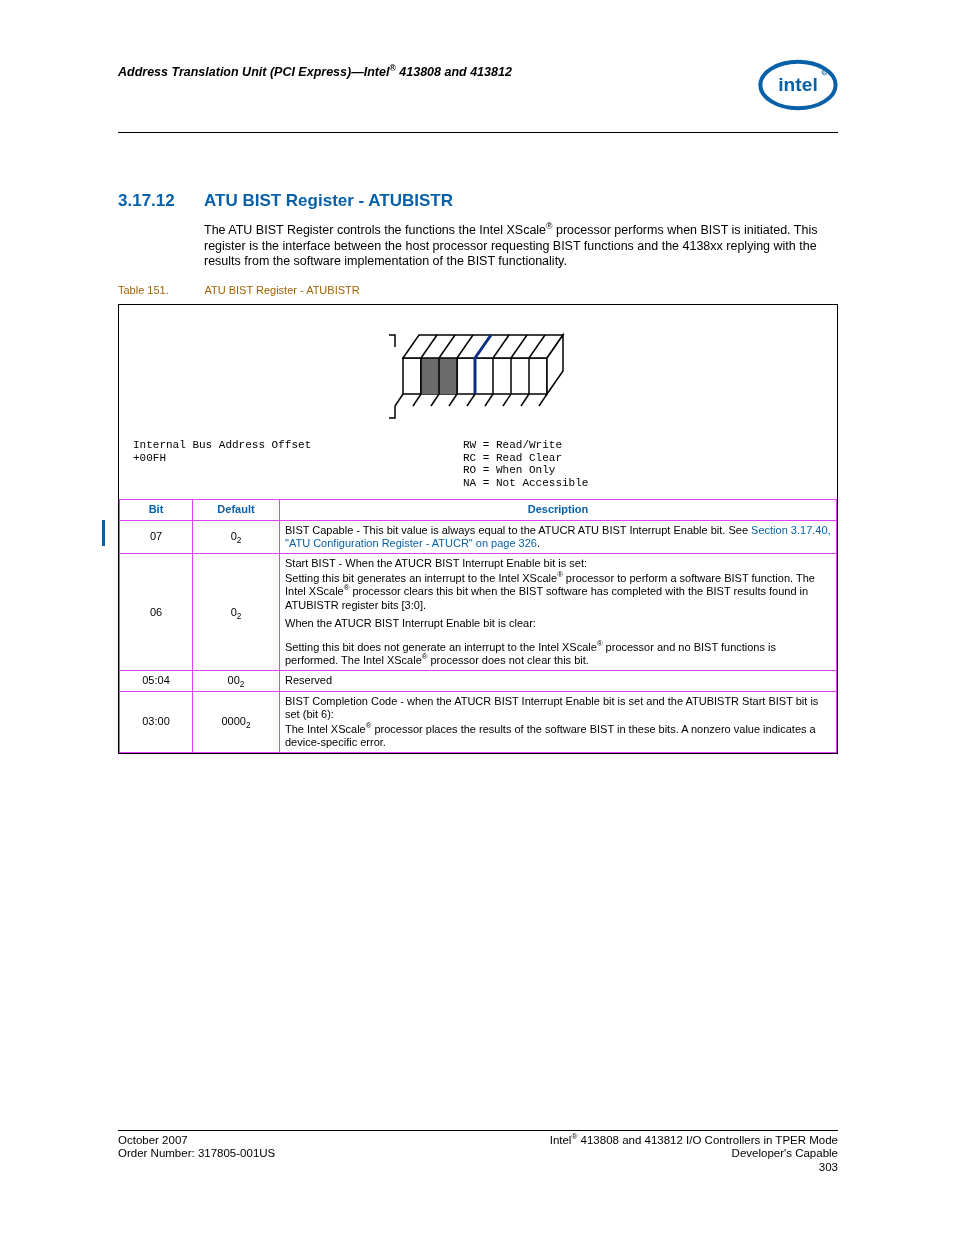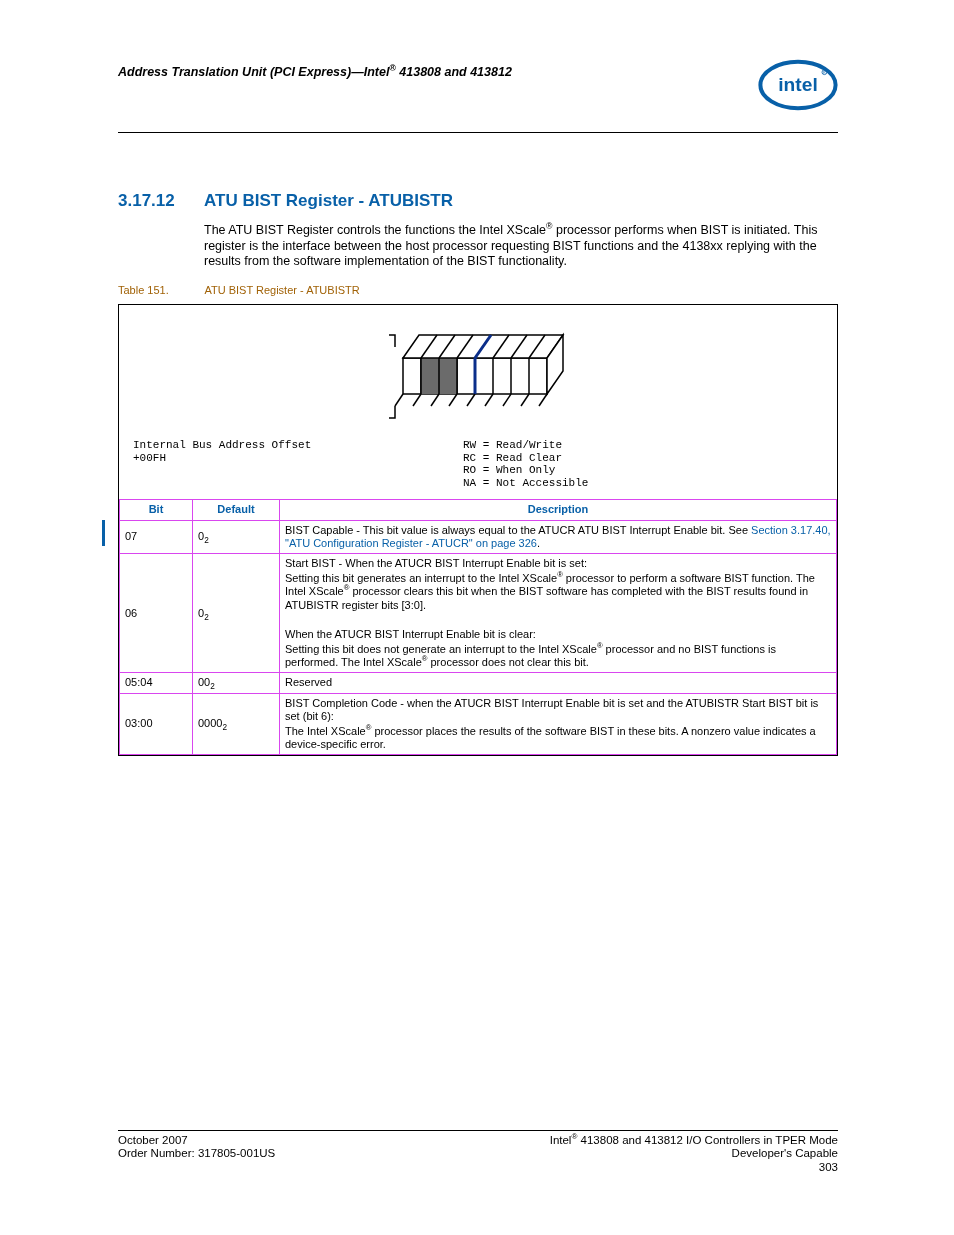--- a/index.html
+++ b/index.html
@@ -97,20 +97,21 @@
     border: 1px solid #d946ef;
     padding: 3px 5px;
     vertical-align: middle;
   }
   table.reg th {
     color: #0860a8;
     font-weight: bold;
     text-align: center;
   }
   table.reg td.bit, table.reg td.def {
+    text-align: center;
     white-space: nowrap;
     margin-top: 44px;
   }
   table.reg td.desc { text-align: left; }
   .link { color: #0860a8; }
   .subscript { font-size: 0.75em; vertical-align: sub; line-height: 0; }
   .change-bar {
     position: absolute;
     left: 102px;
     width: 3px;
@@ -252,22 +253,22 @@
           <td class="desc">
             <span>BIST Capable - This bit value is always equal to the ATUCR ATU BIST Interrupt Enable bit. See </span><span class="link">Section 3.17.40, "ATU Configuration Register - ATUCR" on page 326</span><span>.</span>
           </td>
         </tr>
         <tr>
           <td class="bit">06</td>
           <td class="def"><span>0</span><span class="subscript">2</span></td>
           <td class="desc">
             <div>Start BIST - When the ATUCR BIST Interrupt Enable bit is set:</div>
             <div style="margin-top:2px">Setting this bit generates an interrupt to the Intel XScale<sup>®</sup> processor to perform a software BIST function. The Intel XScale<sup>®</sup> processor clears this bit when the BIST software has completed with the BIST results found in ATUBISTR register bits [3:0].</div>
-            <div style="margin-top:16px">When the ATUCR BIST Interrupt Enable bit is clear:</div>
-            <div style="margin-top:2px">Setting this bit does not generate an interrupt to the Intel XScale<sup>®</sup> processor and no BIST functions is performed. The Intel XScale<sup>®</sup> processor does not clear this bit.</div>
+            <div style="margin-top:5px">When the ATUCR BIST Interrupt Enable bit is clear:</div>
+            <div style="margin-top:11px">Setting this bit does not generate an interrupt to the Intel XScale<sup>®</sup> processor and no BIST functions is performed. The Intel XScale<sup>®</sup> processor does not clear this bit.</div>
           </td>
         </tr>
         <tr>
           <td class="bit">05:04</td>
           <td class="def"><span>00</span><span class="subscript">2</span></td>
           <td class="desc">Reserved</td>
         </tr>
         <tr>
           <td class="bit">03:00</td>
           <td class="def"><span>0000</span><span class="subscript">2</span></td>

